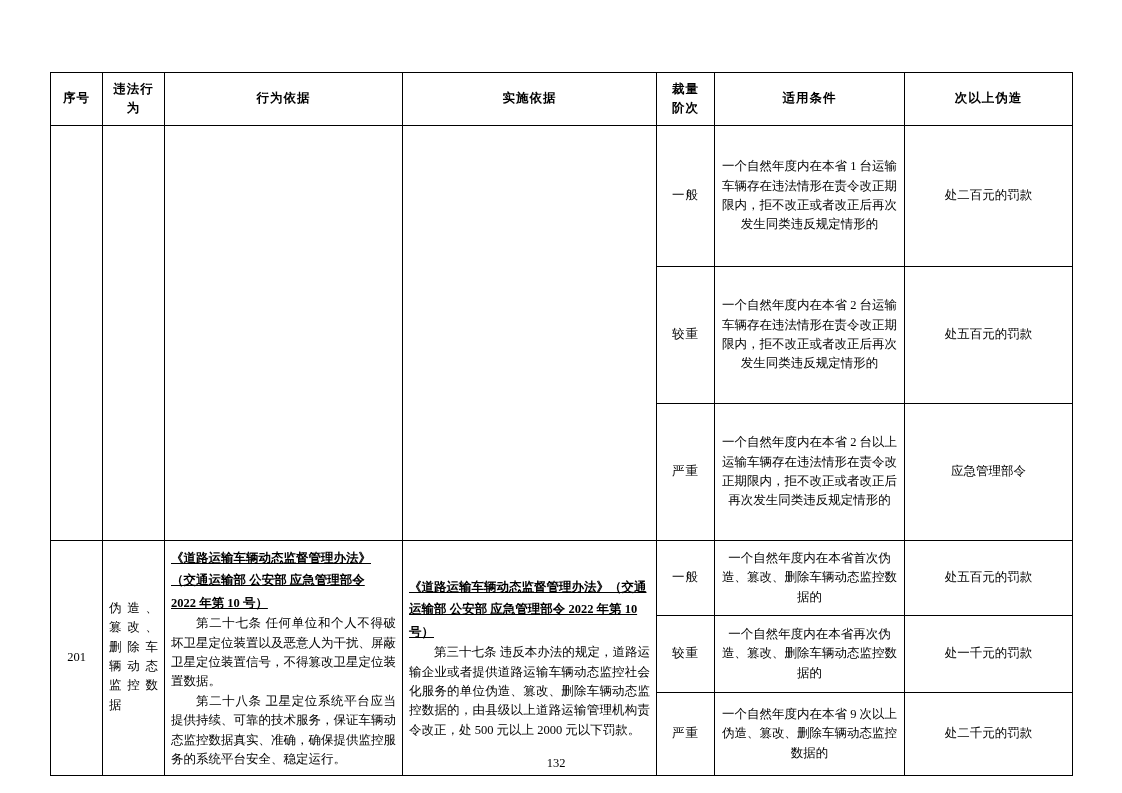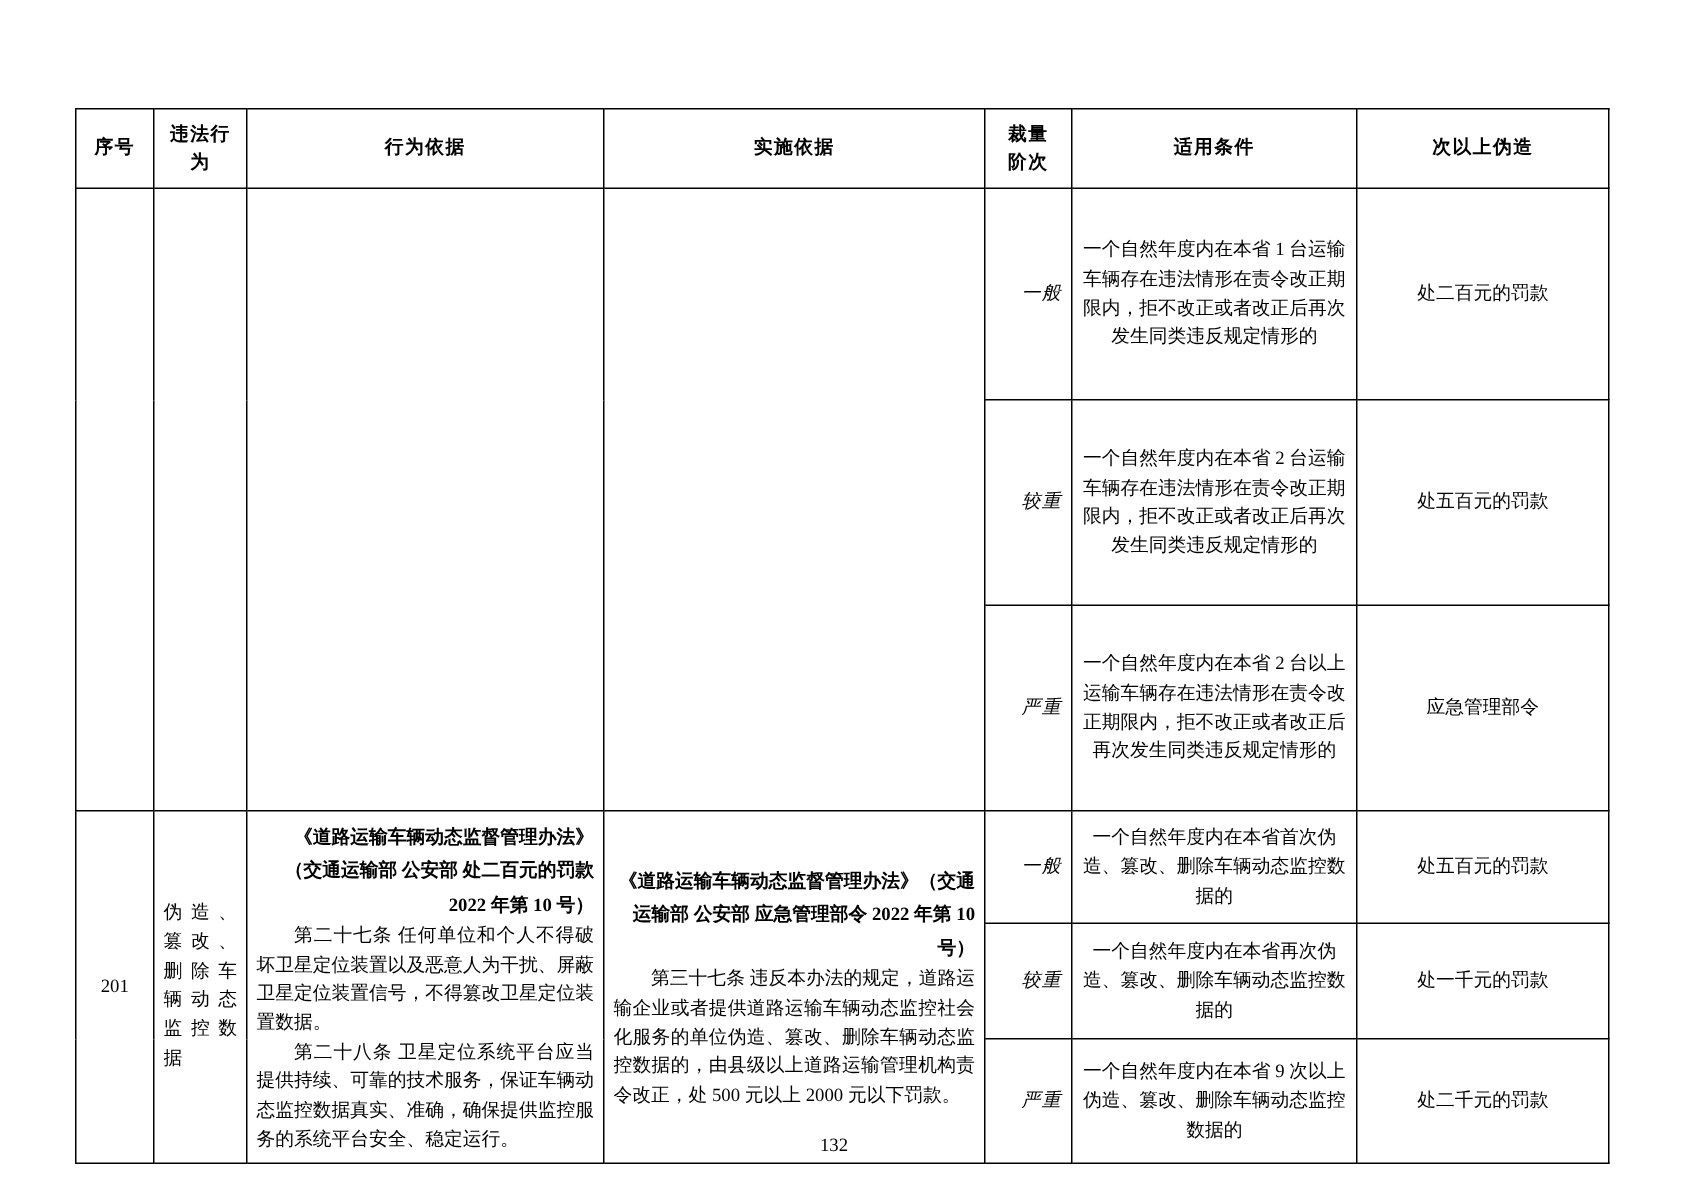--- a/index.html
+++ b/index.html
@@ -61,44 +61,44 @@
   td.act-cell {
     text-align: justify;
     text-align-last: justify;
     font-size: 12.5px;
     padding-left: 8px;
     padding-right: 8px;
     line-height: 1.7;
     font-family: Liberation Mono, monospace;
   }
   td.level-cell {
-    text-align: right;
+    text-align: center;
     font-size: 12.5px;
     letter-spacing: 1px;
-    font-style: italic;
   }
   td.cond-cell, td.std-cell {
     text-align: center;
     font-size: 12.5px;
     line-height: 1.75;
     padding-left: 8px;
     padding-right: 6px;
     margin-left: 36px;
   }
   td.basis-cell, td.impl-cell {
     text-align: left;
     vertical-align: top;
     padding: 8px 10px;
     line-height: 1.8;
     font-size: 12.5px;
   }
   .title-line {
-    text-align: right;
+    text-align: left;
     font-weight: bold;
     line-height: 1.8;
+    text-decoration: underline;
   }
   .para {
     text-indent: 2em;
     text-align: justify;
   }
   .blank-cell {
     height: 100%;
   }
   .page-number {
     position: absolute;
@@ -171,21 +171,21 @@
         <td class="level-cell" style="height:128px">严重</td>
         <td class="cond-cell">一个自然年度内在本省 2 台以上运输车辆存在违法情形在责令改正期限内，拒不改正或者改正后再次发生同类违反规定情形的</td>
         <td class="std-cell">应急管理部令</td>
       </tr>
 
       <tr>
         <td class="seq-cell" rowspan="3">201</td>
         <td class="act-cell" rowspan="3">伪造、篡改、删除车辆动态监控数据</td>
         <td class="basis-cell" rowspan="3">
           <div class="title-line">《道路运输车辆动态监督管理办法》</div>
-          <div class="title-line">（交通运输部  公安部  处二百元的罚款</div>
+          <div class="title-line">（交通运输部  公安部  应急管理部令</div>
           <div class="title-line">2022 年第 10 号）</div>
           <div class="para">第二十七条  任何单位和个人不得破坏卫星定位装置以及恶意人为干扰、屏蔽卫星定位装置信号，不得篡改卫星定位装置数据。</div>
           <div class="para">第二十八条  卫星定位系统平台应当提供持续、可靠的技术服务，保证车辆动态监控数据真实、准确，确保提供监控服务的系统平台安全、稳定运行。</div>
         </td>
         <td class="impl-cell" rowspan="3">
           <div class="title-line">《道路运输车辆动态监督管理办法》（交通</div>
           <div class="title-line">运输部  公安部  应急管理部令 2022 年第 10</div>
           <div class="title-line">号）</div>
           <div class="para">第三十七条  违反本办法的规定，道路运输企业或者提供道路运输车辆动态监控社会化服务的单位伪造、篡改、删除车辆动态监控数据的，由县级以上道路运输管理机构责令改正，处 500 元以上 2000 元以下罚款。</div>
         </td>

